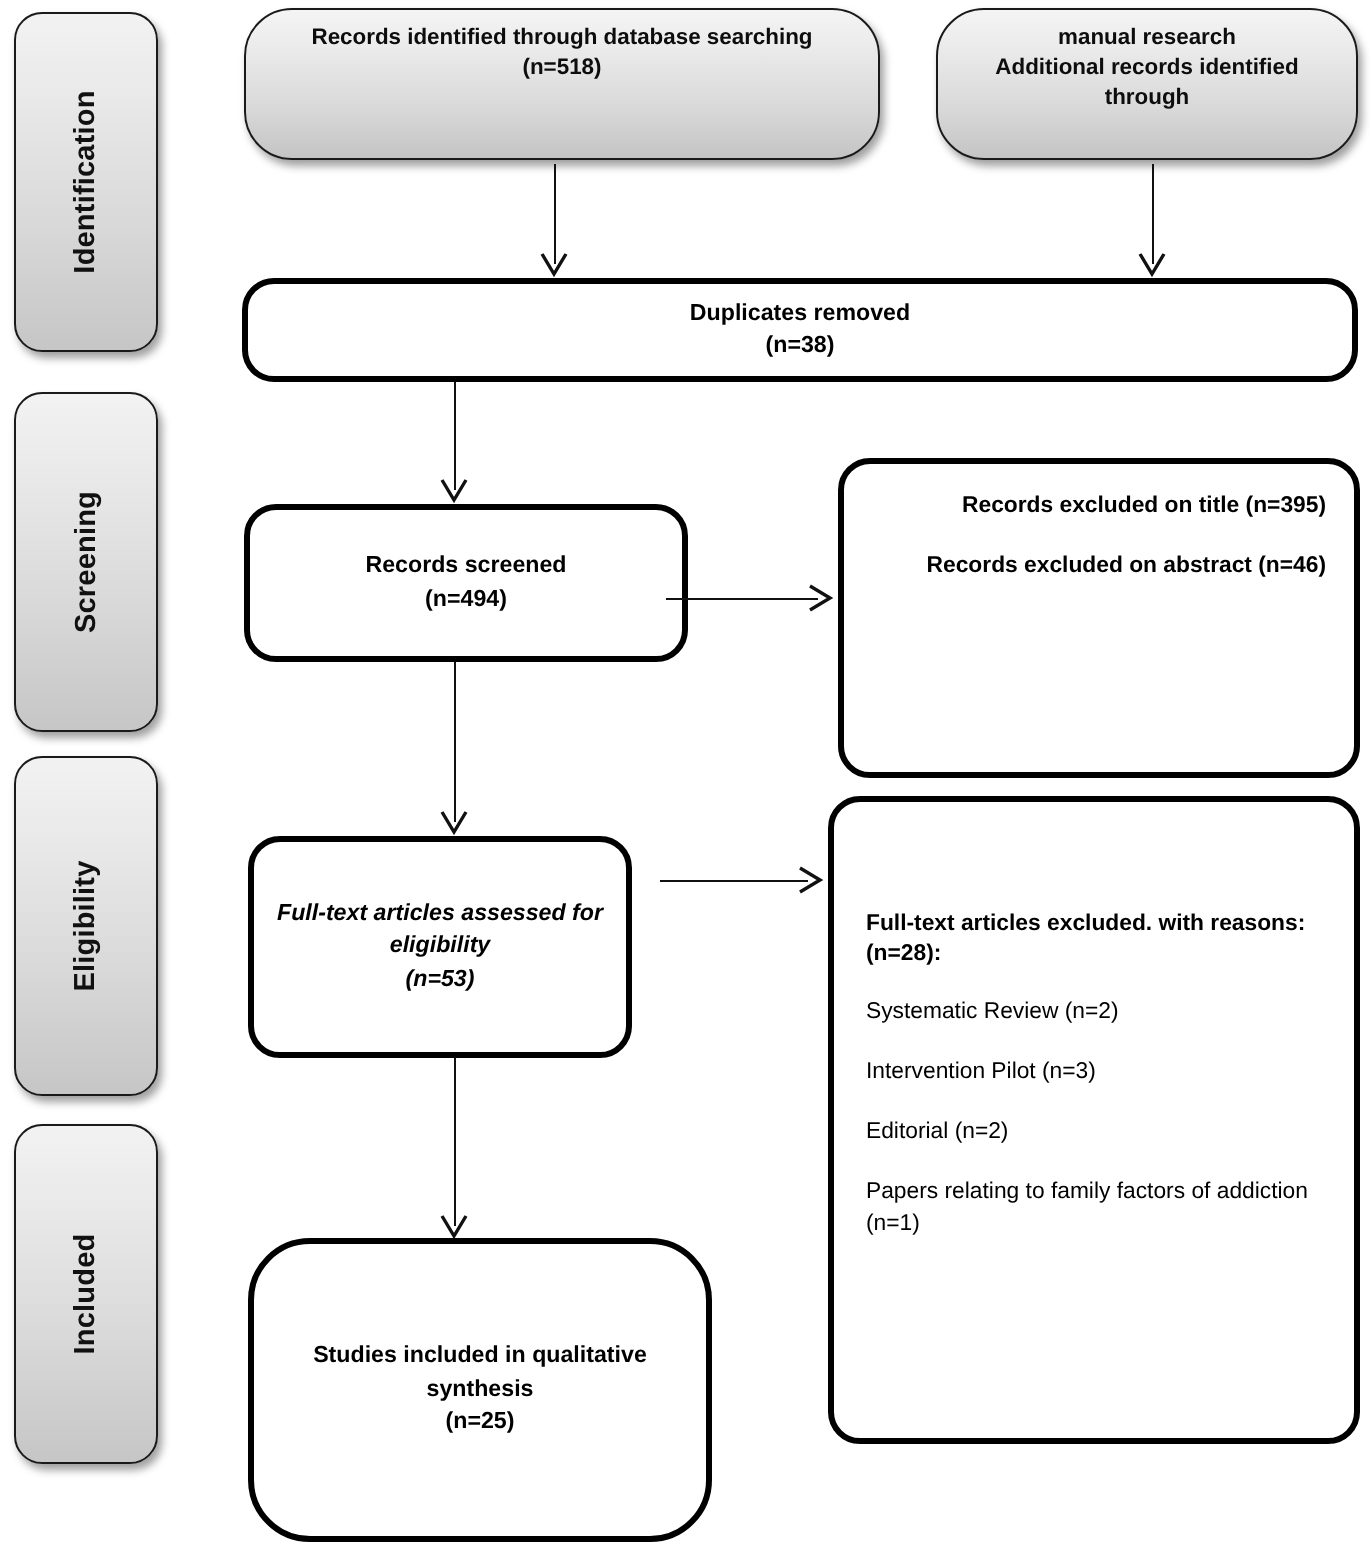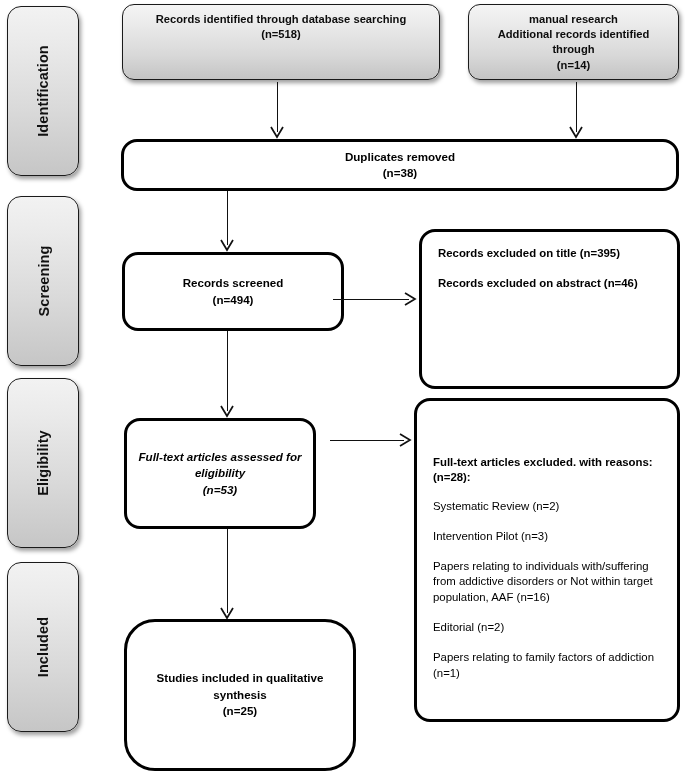--- a/index.html
+++ b/index.html
@@ -38,21 +38,21 @@
     font-size: 14.5px;
     font-weight: bold;
     color: #111111;
     letter-spacing: 0.1px;
   }
 
   
   .grad-box {
     position: absolute;
     border: 1.6px solid #1a1a1a;
-    border-radius: 12px;
+    border-radius: 24px;
     background: linear-gradient(to bottom, #f4f4f4 0%, #ebebeb 25%, #d8d8d8 68%, #c4c4c4 100%);
     box-shadow: 2px 3px 4px rgba(0,0,0,0.38);
     box-sizing: border-box;
     padding: 7px 10px 0 10px;
     text-align: center;
   }
   .grad-box .line {
     font-size: 11.2px;
     font-weight: bold;
     color: #0d0d0d;
@@ -145,21 +145,20 @@
   </div>
 
   <div class="grad-box" style="left:122px; top:4px; width:318px; height:76px;">
     <div class="line">Records identified through database searching</div>
     <div class="line">(n=518)</div>
   </div>
 
   <div class="grad-box" style="left:468px; top:4px; width:211px; height:76px;">
     <div class="line">manual research</div>
     <div class="line">Additional records identified through</div>
-    <div class="line">(n=14)</div>
   </div>
 
   <div class="vline" style="left:277px; top:82px; height:50px;"></div>
   <div class="arrow-down" style="left:270px; top:126px;">
     <svg viewBox="0 0 14 13" width="14" height="13">
       <path d="M1 1 L7 11 L13 1" fill="none" stroke="#111111" stroke-width="1.7"></path>
     </svg>
   </div>
 
   <div class="vline" style="left:576px; top:82px; height:50px;"></div>
@@ -186,21 +185,21 @@
     <div class="line">(n=494)</div>
   </div>
 
   <div class="hline" style="left:333px; top:299px; width:76px;"></div>
   <div class="arrow-right" style="left:404px; top:292px;">
     <svg viewBox="0 0 13 14" width="13" height="14">
       <path d="M1 1 L11 7 L1 13" fill="none" stroke="#111111" stroke-width="1.7"></path>
     </svg>
   </div>
 
-  <div class="plain-box list-box" style="left:419px; top:229px; width:261px; height:160px;">
+  <div class="plain-box list-box" style="left:419px; top:229px; width:261px; height:160px;text-align:right;">
     <div class="item bold">Records excluded on title (n=395)</div>
     <div class="item bold">Records excluded on abstract (n=46)</div>
   </div>
 
   <div class="vline" style="left:227px; top:331px; height:80px;"></div>
   <div class="arrow-down" style="left:220px; top:405px;">
     <svg viewBox="0 0 14 13" width="14" height="13">
       <path d="M1 1 L7 11 L13 1" fill="none" stroke="#111111" stroke-width="1.7"></path>
     </svg>
   </div>
@@ -218,21 +217,20 @@
     </svg>
   </div>
 
   <div class="plain-box list-box" style="left:414px; top:398px; width:266px; height:324px;">
     <div class="item bold tight">
       <span>Full-text articles excluded. with reasons:</span><br>
       <span>(n=28):</span>
     </div>
     <div class="item">Systematic Review (n=2)</div>
     <div class="item">Intervention Pilot (n=3)</div>
-    <div class="item">Papers relating to individuals with/suffering from addictive disorders or Not within target population, AAF (n=16)</div>
     <div class="item">Editorial (n=2)</div>
     <div class="item">Papers relating to family factors of addiction (n=1)</div>
   </div>
 
   <div class="vline" style="left:227px; top:529px; height:84px;"></div>
   <div class="arrow-down" style="left:220px; top:607px;">
     <svg viewBox="0 0 14 13" width="14" height="13">
       <path d="M1 1 L7 11 L13 1" fill="none" stroke="#111111" stroke-width="1.7"></path>
     </svg>
   </div>

